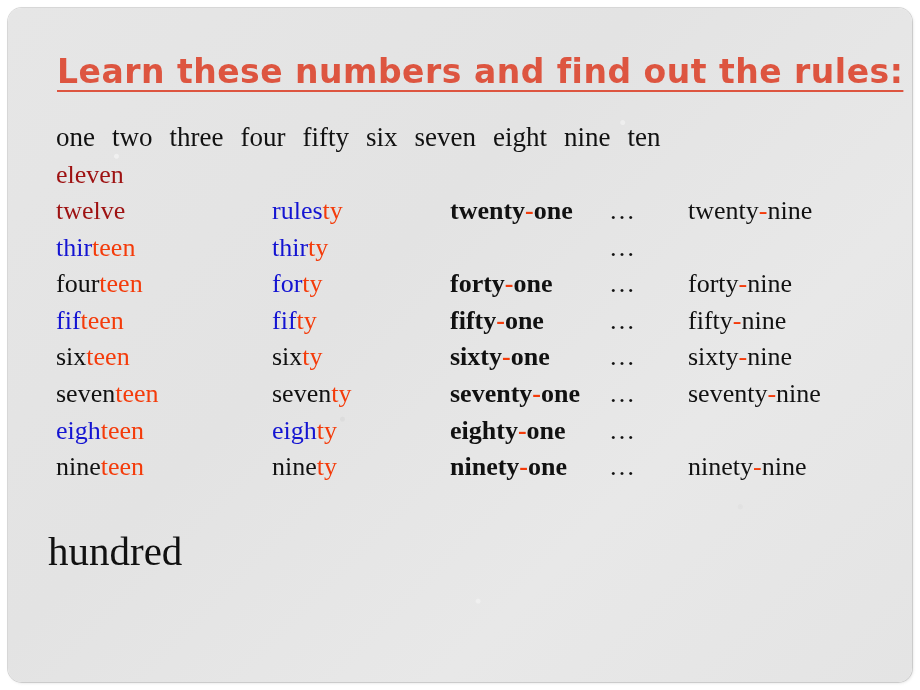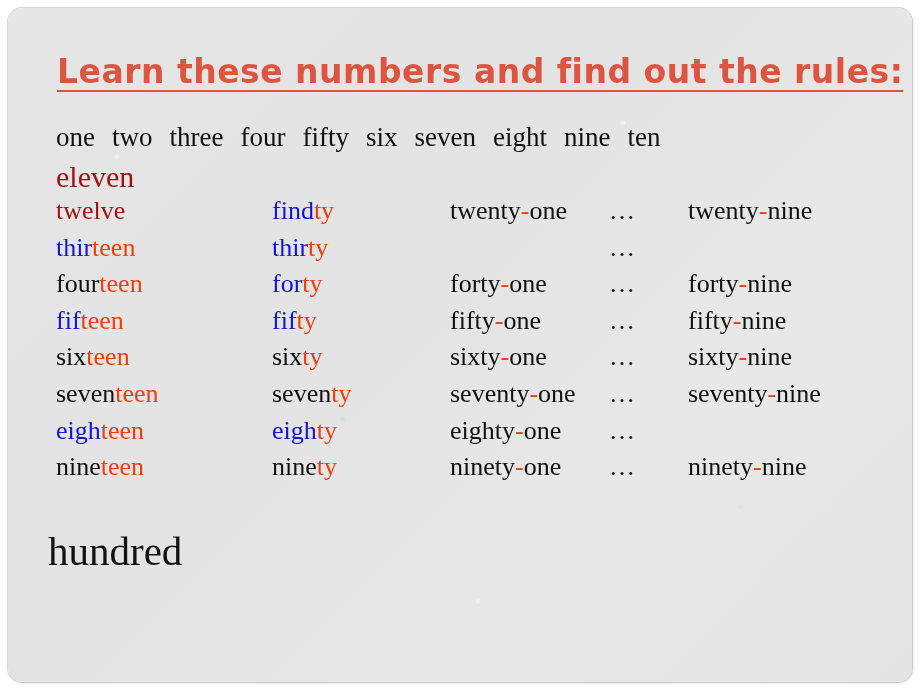--- a/index.html
+++ b/index.html
@@ -68,21 +68,21 @@
     white-space: nowrap;
   }
   #row-ones .w { margin-right: 17px; }
   #row-ones .w:last-child { margin-right: 0; }
 
   
   #eleven-row {
     position: absolute;
     left: 48px;
     top: 152px;
-    font-size: 30px;
+    font-size: 26px;
     white-space: nowrap;
   }
 
   
   #grid {
     position: absolute;
     left: 0;
     top: 188px;
     width: 904px;
   }
@@ -92,21 +92,21 @@
     white-space: nowrap;
   }
   .cell {
     position: absolute;
     font-size: 26px;
     white-space: nowrap;
     line-height: 30px;
   }
   .c-teens   { left: 48px;  }
   .c-tens    { left: 264px; }
-  .c-one     { left: 442px; }
+  .c-one     { left: 442px; font-weight: bold; }
   .c-dots    { left: 601px; }
   .c-nine    { left: 680px; text-align: center; }
 
   .c-dots {
     font-size: 26px;
     color: #000;
     letter-spacing: 1px;
   }
 
   
@@ -132,21 +132,21 @@
 
   <div id="title">Learn these numbers and find out the rules:</div>
 
   <div id="row-ones"><span class="w black">one</span><span class="w black">two</span><span class="w black">three</span><span class="w black">four</span><span class="w black">fifty</span><span class="w black">six</span><span class="w black">seven</span><span class="w black">eight</span><span class="w black">nine</span><span class="w black">ten</span></div>
 
   <div id="eleven-row"><span class="maroon">eleven</span></div>
 
   <div id="grid">
       <div class="grid-row">
         <div class="cell c-teens"><span class="maroon">twelve</span></div>
-        <div class="cell c-tens"><span class="blue">find</span><span class="orange">ty</span></div>
+        <div class="cell c-tens"><span class="blue">rules</span><span class="orange">ty</span></div>
         <div class="cell c-one"><span class="black">twenty</span><span class="orange">-</span><span class="black">one</span></div>
         <div class="cell c-dots black">…</div>
         <div class="cell c-nine"><span class="black">twenty</span><span class="orange">-</span><span class="black">nine</span></div>
       </div>
       <div class="grid-row">
         <div class="cell c-teens"><span class="blue">thir</span><span class="orange">teen</span></div>
         <div class="cell c-tens"><span class="blue">thir</span><span class="orange">ty</span></div>
         <div class="cell c-dots black">…</div>
       </div>
       <div class="grid-row">

